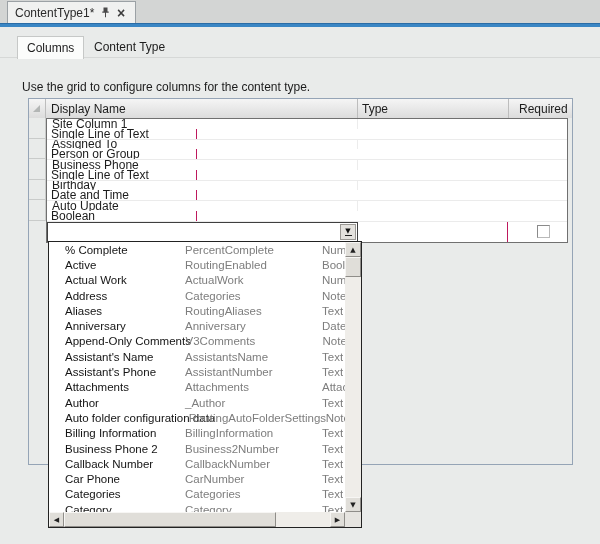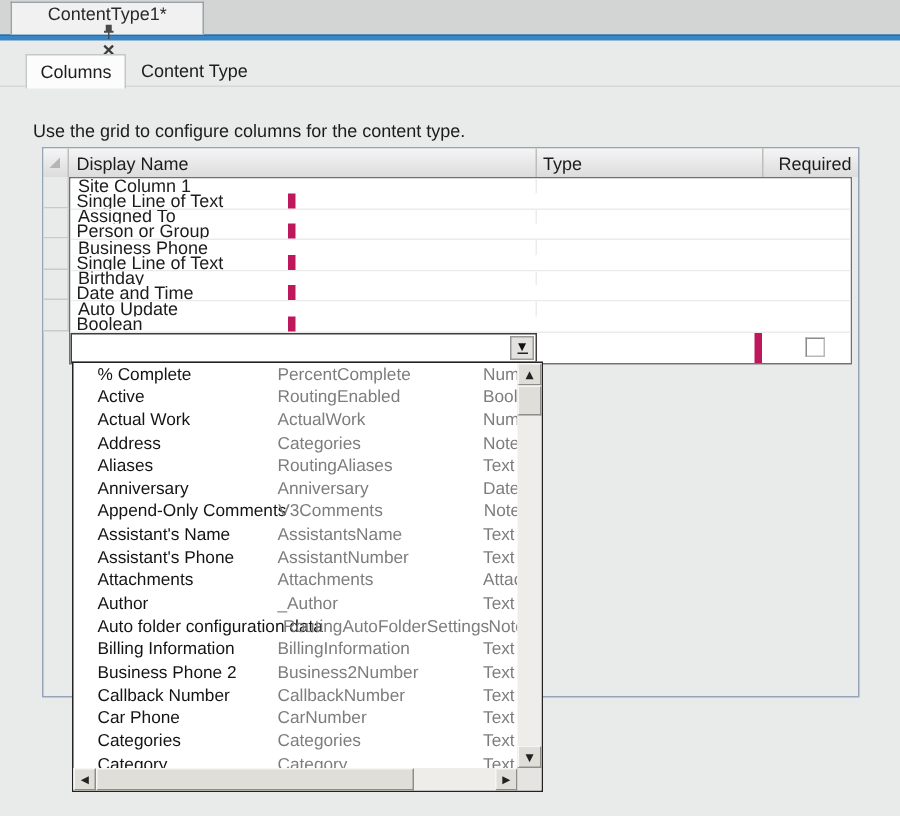--- a/index.html
+++ b/index.html
@@ -11,21 +11,21 @@
     overflow:hidden;
     color:#1c1c1c;
   }
 
   
   .doc-strip { position:absolute; top:0; left:0; right:0; height:23px; background:#d3d5d4; }
   .blue-line { position:absolute; top:23px; left:0; right:0; height:4px; background:#3a86c4; border-top:1px solid #2a6ca6; }
   .doc-tab {
     position:absolute; left:7px; top:1px; width:129px; height:22px;
     background:#f0f1f0; border:1px solid #9ba1a5; border-bottom:none;
-    display:flex; align-items:center; padding:0 7px; font-size:12px; color:#2a2a2a;flex-direction:column;
+    display:flex; align-items:center; padding:0 7px; font-size:12px; color:#2a2a2a;
   }
   .doc-tab .lbl { flex:1; white-space:nowrap; }
   .tab-ico { display:inline-flex; align-items:center; justify-content:center; width:14px; height:14px; margin-left:2px; cursor:default; }
   .close-x { font-size:14px; font-weight:bold; color:#3c3c3c; line-height:12px; }
 
   
   .tab-row { position:absolute; top:36px; left:0; right:0; height:22px; border-bottom:1px solid #d6d8d7; }
   .tab { position:absolute; top:0; height:22px; display:flex; align-items:center; font-size:12px; padding:0 9px; }
   .tab.active { left:17px; background:#fbfcfb; border:1px solid #c6c8c7; border-bottom:none; height:23px; z-index:2; }
   .tab.inactive { left:80px; padding:0 14px; }
@@ -42,21 +42,21 @@
   .gh-type { width:151px; padding-left:4px; }
   .gh-required { width:63px; border-right:none; padding-left:10px; }
 
   .rowhdr-strip { position:absolute; left:0; top:19px; width:17px; }
   .rh-cell { height:20.5px; background:#e9ebea; border-bottom:1px solid #c9cbca; border-right:1px solid #c9cbca; }
 
   .rows-wrap { position:absolute; left:17px; top:19px; width:522px; border:1px solid #707070; background:#fff; }
   .grid-row { height:20.5px; display:flex; background:#fff; border-bottom:1px solid #ebebeb; font-size:12px;flex-direction:column; }
   .cell { display:flex; align-items:center; overflow:hidden; white-space:nowrap; }
   .c-disp { width:311px; border-right:1px solid #ececec; padding-left:5px; }
-  .c-type { width:150px; border-right:5px solid #be185d; padding-left:4px; }
+  .c-type { width:150px; border-right:1px solid #be185d; padding-left:4px; }
   .c-req  { flex:1; justify-content:center; }
   .checkbox { width:13px; height:13px; background:#fff; border:1px solid #b9b9b9; border-top-color:#8a8a8a; border-left-color:#8a8a8a; transform:translateX(6px); }
 
   .edit-row { height:20.5px; display:flex; background:#fff; position:relative; }
   .combo { width:311px; height:20.5px; border:1px solid #3f3f3f; background:#fff; display:flex; }
   .combo-text { flex:1; position:relative; }
   .combo-btn { width:16px; margin:1px; background:#e4e2de; border:1px solid #9a9894; display:flex; flex-direction:column; align-items:center; justify-content:center; }
   .combo-btn .arr { font-size:7px; line-height:6px; color:#111; font-family:"DejaVu Sans", sans-serif; }
   .combo-btn .bar { width:7px; height:1px; background:#222; margin-top:1px; }
 

